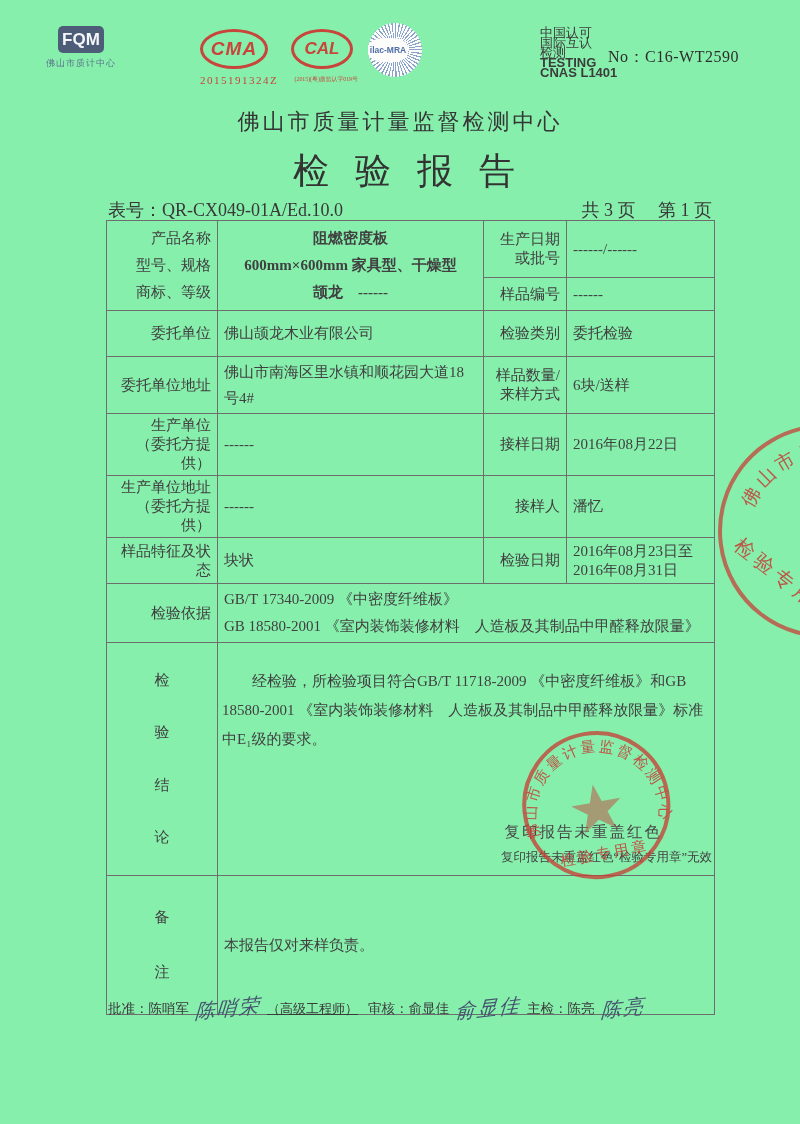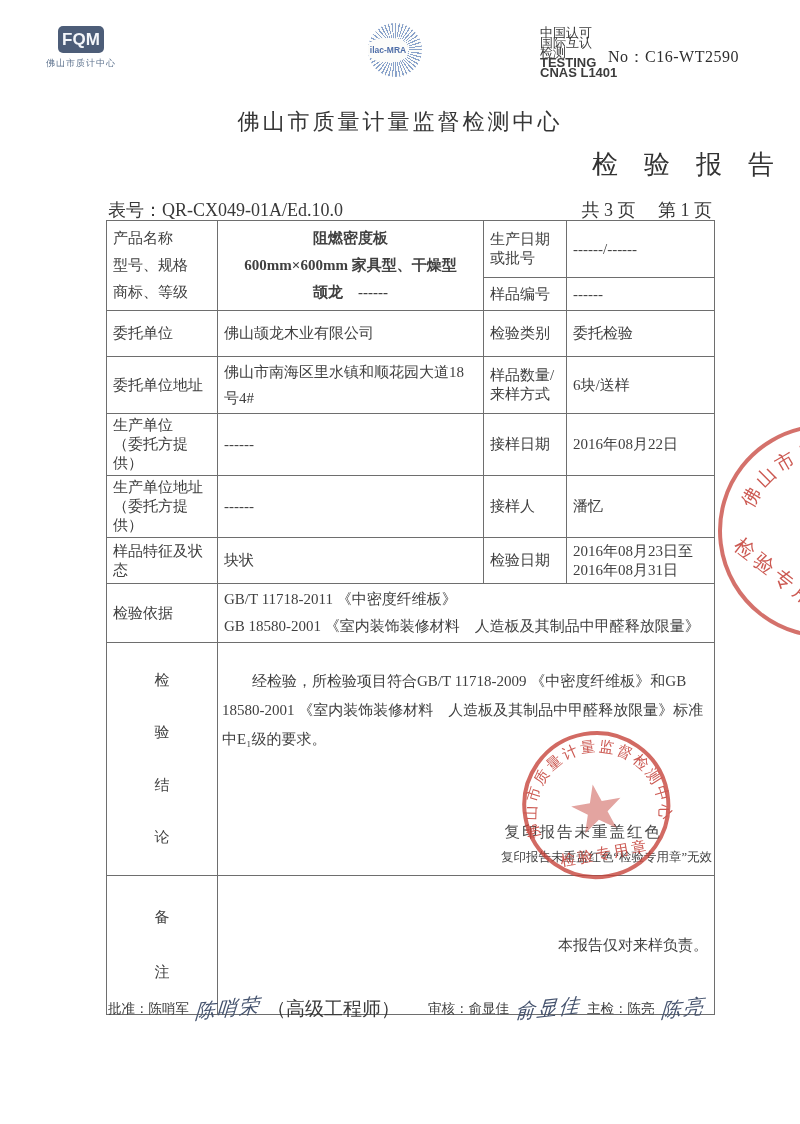--- a/index.html
+++ b/index.html
@@ -1,18 +1,18 @@
 <!DOCTYPE html>
 <html><head>
 <meta charset="utf-8">
 <style>
   html,body{margin:0;padding:0;background:#d9d9d5;}
   .page{
     position:relative;width:800px;height:1124px;margin:0 auto;
-    background:#ffffff;overflow:hidden;
+    background:#86efac;overflow:hidden;
     font-family:"Liberation Serif","DejaVu Serif",serif;
     color:#3f3f3f;
   }
   .abs{position:absolute;}
   
   .fqm-box{width:46px;height:27px;background:#4d5d78;border-radius:5px;
     display:flex;align-items:center;justify-content:center;
     color:#f4f6fa;font-family:"Liberation Sans",sans-serif;font-weight:bold;font-size:17px;}
   .fqm-cap{margin-top:4px;font-size:9px;color:#5c718d;letter-spacing:1px;text-align:center;width:86px;margin-left:-20px;}
   .oval-logo{border:3px solid #c8453b;border-radius:50%;display:flex;align-items:center;justify-content:center;
@@ -25,58 +25,70 @@
     background:repeating-conic-gradient(#8aa3cb 0deg 3deg,#fcfcfa 3deg 8deg);
     display:flex;align-items:center;}
   .ilac-inner{width:40px;height:24px;background:#fcfcfa;border-radius:40%;
     display:flex;align-items:center;justify-content:center;
     font-family:"Liberation Sans",sans-serif;font-size:8.5px;font-weight:bold;color:#4f6ea8;}
   .cnas-cap{font-size:13px;line-height:10px;color:#3c3c3c;font-family:"Liberation Sans",sans-serif;}
   .cnas-cap .b{font-weight:bold;}
   .report-no{font-size:16px;color:#2e2e2e;letter-spacing:.5px;}
   
   .org-title{width:100%;text-align:center;font-size:22px;letter-spacing:3px;color:#353535;font-weight:500;}
-  .report-title{width:100%;text-align:right;font-size:26px;letter-spacing:26px;padding-left:34px;box-sizing:border-box;color:#333;}
+  .report-title{width:100%;text-align:center;font-size:36px;letter-spacing:26px;padding-left:34px;box-sizing:border-box;color:#333;}
   .meta-row{left:108px;top:198px;width:604px;display:flex;justify-content:space-between;font-size:18px;color:#383838;}
   .meta-row .pg span{margin-left:18px;}
   
   table.rpt{position:absolute;left:106px;top:220px;width:608px;border-collapse:collapse;table-layout:fixed;}
   table.rpt td{border:1px solid #6e6e6e;font-size:15px;color:#404040;padding:2px 6px;vertical-align:middle;}
-  td.lbl{text-align:left;padding:2px 2px;}
+  td.lbl{text-align:right;padding:2px 2px;}
   td.val{text-align:left;padding-left:10px;}
   td.ctr{text-align:center;font-weight:bold;}
   .ln{line-height:27px;}
   .vlbl{display:flex;flex-direction:column;justify-content:space-around;align-items:center;height:100%;}
   .concl{display:flex;flex-direction:column;height:100%;box-sizing:border-box;padding:0;}
   .concl-p{margin:24px 8px 0 4px;text-indent:2em;line-height:29px;font-size:15px;}
   .concl-date{align-self:flex-end;margin:auto 52px 0 0;font-size:15.5px;letter-spacing:2px;color:#474747;}
   .concl-note{align-self:flex-end;margin:6px 2px 8px 0;font-size:12.5px;color:#424242;}
-  .remark-txt{text-align:right;font-size:15px;}
+  .remark-txt{text-align:left;font-size:15px;}
   
   .footer{left:108px;top:995px;width:616px;display:flex;align-items:center;font-size:13.5px;color:#3a3a3a;white-space:nowrap;}
   .sig{font-family:"DejaVu Serif",serif;font-style:italic;font-size:20px;color:#45536e;
     transform:rotate(-6deg) skewX(-10deg);display:inline-block;margin:0 6px;letter-spacing:2px;}
-  .ftitle{font-size:19px;margin-right:28px;}
+  .ftitle{font-size:13px;margin-right:10px;text-decoration:underline;}
   
   .stamp{pointer-events:none;opacity:.88;}
   .edge-clip{left:702px;top:416px;width:98px;height:238px;overflow:hidden;}
 </style>
 </head>
 <body>
 
 <div class="page">
 
   <div class="abs" style="left:58px;top:26px;">
     <div class="fqm-box">
         <span>FQM</span>
       </div>
     <div class="fqm-cap">佛山市质计中心</div>
   </div>
 
-
+  <div class="abs" style="left:200px;top:29px;">
+    <div class="oval-logo cma-oval">
+        <span>CMA</span>
+      </div>
+    <div class="cma-num">2015191324Z</div>
+  </div>
+
+  <div class="abs" style="left:291px;top:29px;">
+    <div class="oval-logo cal-oval">
+        <span>CAL</span>
+      </div>
+    <div class="cal-cap">(2015)(粤)质监认字019号</div>
+  </div>
 
   <div class="abs ilac-circle" style="left:368px;top:23px;">
     <div class="ilac-inner">
         <span>ilac-MRA</span>
       </div>
   </div>
 
 
   <div class="abs cnas-cap" style="left:540px;top:28px;">
     <div>中国认可</div>
@@ -170,21 +182,21 @@
       <td class="val">块状</td>
       <td class="lbl">检验日期</td>
       <td class="val">
         <div>2016年08月23日至</div>
         <div>2016年08月31日</div>
       </td>
     </tr>
     <tr style="height:57px">
       <td class="lbl">检验依据</td>
       <td class="val" colspan="3" style="line-height:27px;">
-        <div>GB/T 11718-2011 《中密度纤维板》</div>
+        <div>GB/T 17340-2009 《中密度纤维板》</div>
         <div>GB 18580-2001 《室内装饰装修材料　人造板及其制品中甲醛释放限量》</div>
       </td>
     </tr>
     <tr style="height:233px">
       <td class="lbl">
         <div class="vlbl" style="height:210px;">
           <span>检</span>
           <span>验</span>
           <span>结</span>
           <span>论</span>

